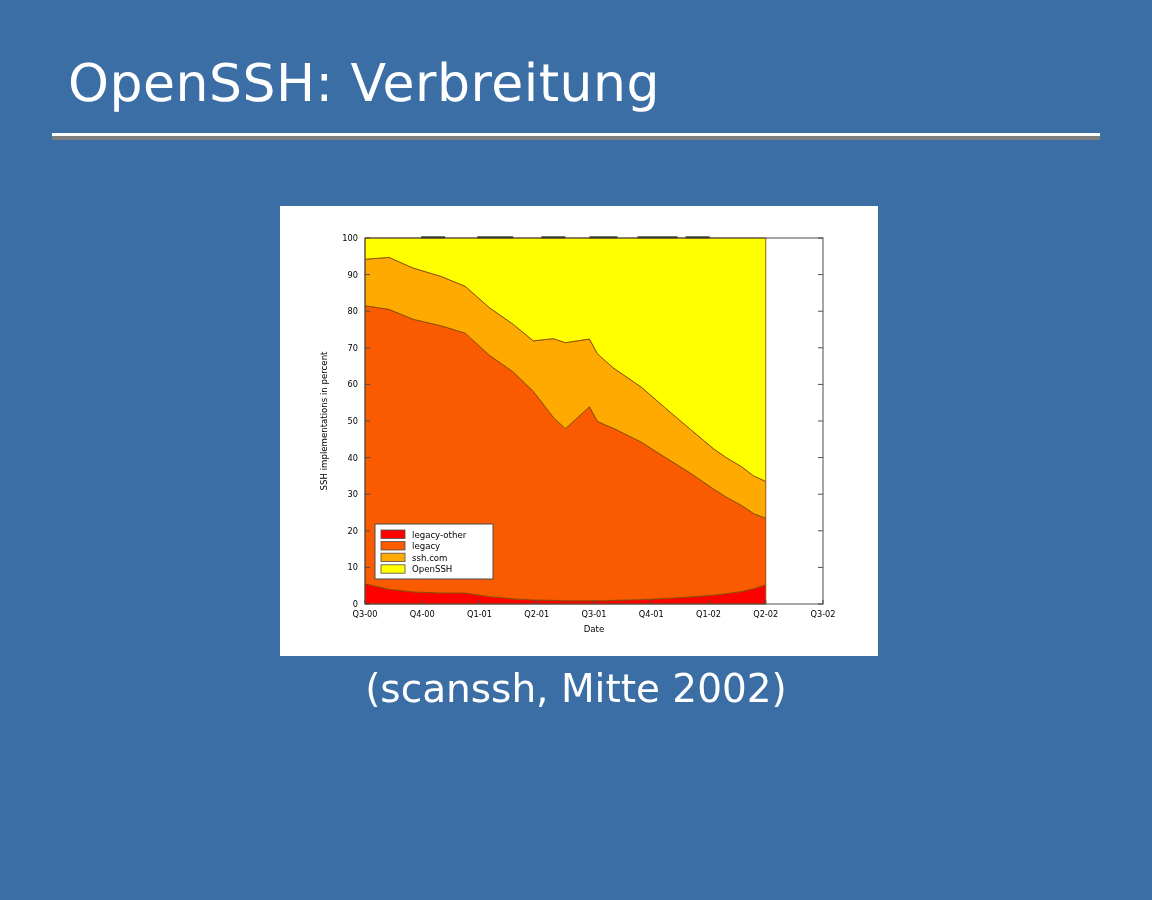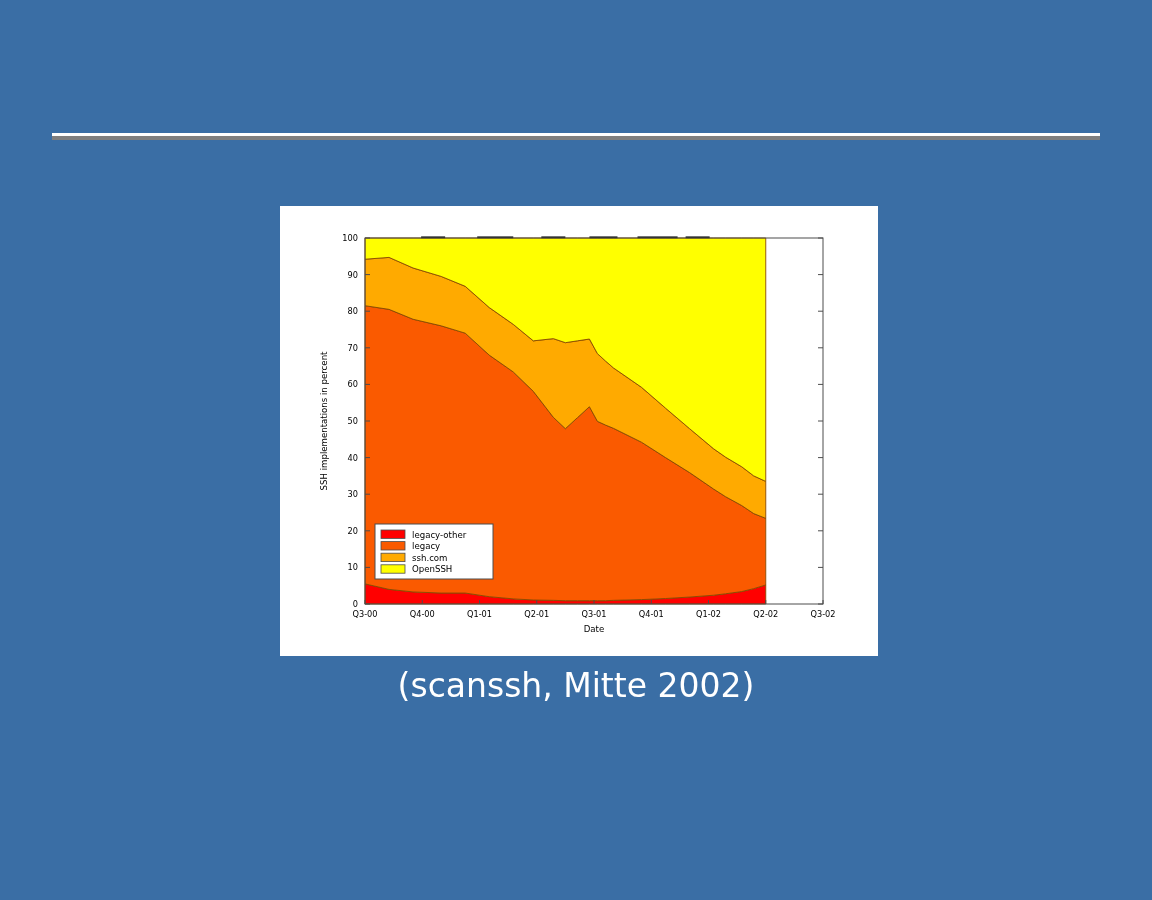--- a/index.html
+++ b/index.html
@@ -66,21 +66,21 @@
 
   
   #figure-caption {
     position: absolute;
     left: 0;
     top: 666px;
     width: 1152px;
     text-align: center;
     color: #ffffff;
     font-family: "DejaVu Sans", sans-serif;
-    font-size: 33px;
+    font-size: 39px;
     white-space: nowrap;
   }
 
   .axis-line {
     stroke: #4d4d4d;
     stroke-width: 1;
     fill: none;
   }
   .tick {
     stroke: #4d4d4d;
@@ -105,20 +105,21 @@
     stroke: #8a4a00;
     stroke-width: 0.9;
     stroke-linejoin: round;
   }
 </style>
 </head>
 <body>
 
 <div id="slide">
 
+  <div id="slide-title">OpenSSH: Verbreitung</div>
 
   <div id="title-rule"></div>
 
   <div id="figure-canvas">
     <svg id="chart-svg" viewBox="0 0 598 450">
       <g id="chart-root">
           <rect x="85" y="32" width="458" height="366" fill="#ffffff"></rect>
           <path d="M 85 398 L 109.045 398 L 133.09 398 L 161.14249999999998 398 L 185.1875 398 L 209.23250000000002 398 L 233.2775 398 L 253.315 398 L 273.35249999999996 398 L 285.375 398 L 297.39750000000004 398 L 309.42 398 L 317.43499999999995 398 L 325.45 398 L 333.46500000000003 398 L 361.5175 398 L 385.5625 398 L 409.6075 398 L 433.6525 398 L 445.675 398 L 461.705 398 L 473.72749999999996 398 L 485.75 398 L 485.75 378.968 L 473.72749999999996 382.628 L 461.705 385.556 L 445.675 387.752 L 433.6525 389.216 L 409.6075 391.046 L 385.5625 392.51 L 361.5175 393.608 L 333.46500000000003 394.34 L 325.45 394.706 L 317.43499999999995 394.706 L 309.42 394.706 L 297.39750000000004 394.706 L 285.375 394.706 L 273.35249999999996 394.34 L 253.315 393.974 L 233.2775 392.876 L 209.23250000000002 390.68 L 185.1875 387.02 L 161.14249999999998 387.02 L 133.09 385.922 L 109.045 383.36 L 85 377.87 Z" fill="#ff0000" class="series-path"></path>
           <path d="M 85 377.87 L 109.045 383.36 L 133.09 385.922 L 161.14249999999998 387.02 L 185.1875 387.02 L 209.23250000000002 390.68 L 233.2775 392.876 L 253.315 393.974 L 273.35249999999996 394.34 L 285.375 394.706 L 297.39750000000004 394.706 L 309.42 394.706 L 317.43499999999995 394.706 L 325.45 394.706 L 333.46500000000003 394.34 L 361.5175 393.608 L 385.5625 392.51 L 409.6075 391.046 L 433.6525 389.216 L 445.675 387.752 L 461.705 385.556 L 473.72749999999996 382.628 L 485.75 378.968 L 485.75 312.356 L 473.72749999999996 307.598 L 461.705 299.54600000000005 L 445.675 290.762 L 433.6525 283.076 L 409.6075 266.606 L 385.5625 251.6 L 361.5175 236.228 L 333.46500000000003 222.32 L 325.45 219.026 L 317.43499999999995 215.366 L 309.42 200.726 L 297.39750000000004 211.706 L 285.375 222.686 L 273.35249999999996 211.34 L 253.315 185.354 L 233.2775 165.956 L 209.23250000000002 149.11999999999998 L 185.1875 127.16000000000003 L 161.14249999999998 119.83999999999997 L 133.09 113.25200000000001 L 109.045 103.37 L 85 99.71000000000004 Z" fill="#fa5a00" class="series-path"></path>
           <path d="M 85 99.71000000000004 L 109.045 103.37 L 133.09 113.25200000000001 L 161.14249999999998 119.83999999999997 L 185.1875 127.16000000000003 L 209.23250000000002 149.11999999999998 L 233.2775 165.956 L 253.315 185.354 L 273.35249999999996 211.34 L 285.375 222.686 L 297.39750000000004 211.706 L 309.42 200.726 L 317.43499999999995 215.366 L 325.45 219.026 L 333.46500000000003 222.32 L 361.5175 236.228 L 385.5625 251.6 L 409.6075 266.606 L 433.6525 283.076 L 445.675 290.762 L 461.705 299.54600000000005 L 473.72749999999996 307.598 L 485.75 312.356 L 485.75 275.39 L 473.72749999999996 269.9 L 461.705 260.75 L 445.675 251.23399999999998 L 433.6525 242.816 L 409.6075 222.686 L 385.5625 202.19 L 361.5175 181.32799999999997 L 333.46500000000003 161.93 L 325.45 154.976 L 317.43499999999995 147.65599999999998 L 309.42 133.01599999999996 L 297.39750000000004 134.84599999999995 L 285.375 136.676 L 273.35249999999996 132.65000000000003 L 253.315 134.84599999999995 L 233.2775 118.37599999999998 L 209.23250000000002 101.53999999999996 L 185.1875 80.31200000000001 L 161.14249999999998 70.43 L 133.09 62.012 L 109.045 51.39799999999997 L 85 53.22799999999995 Z" fill="#ffaa00" class="series-path"></path>

